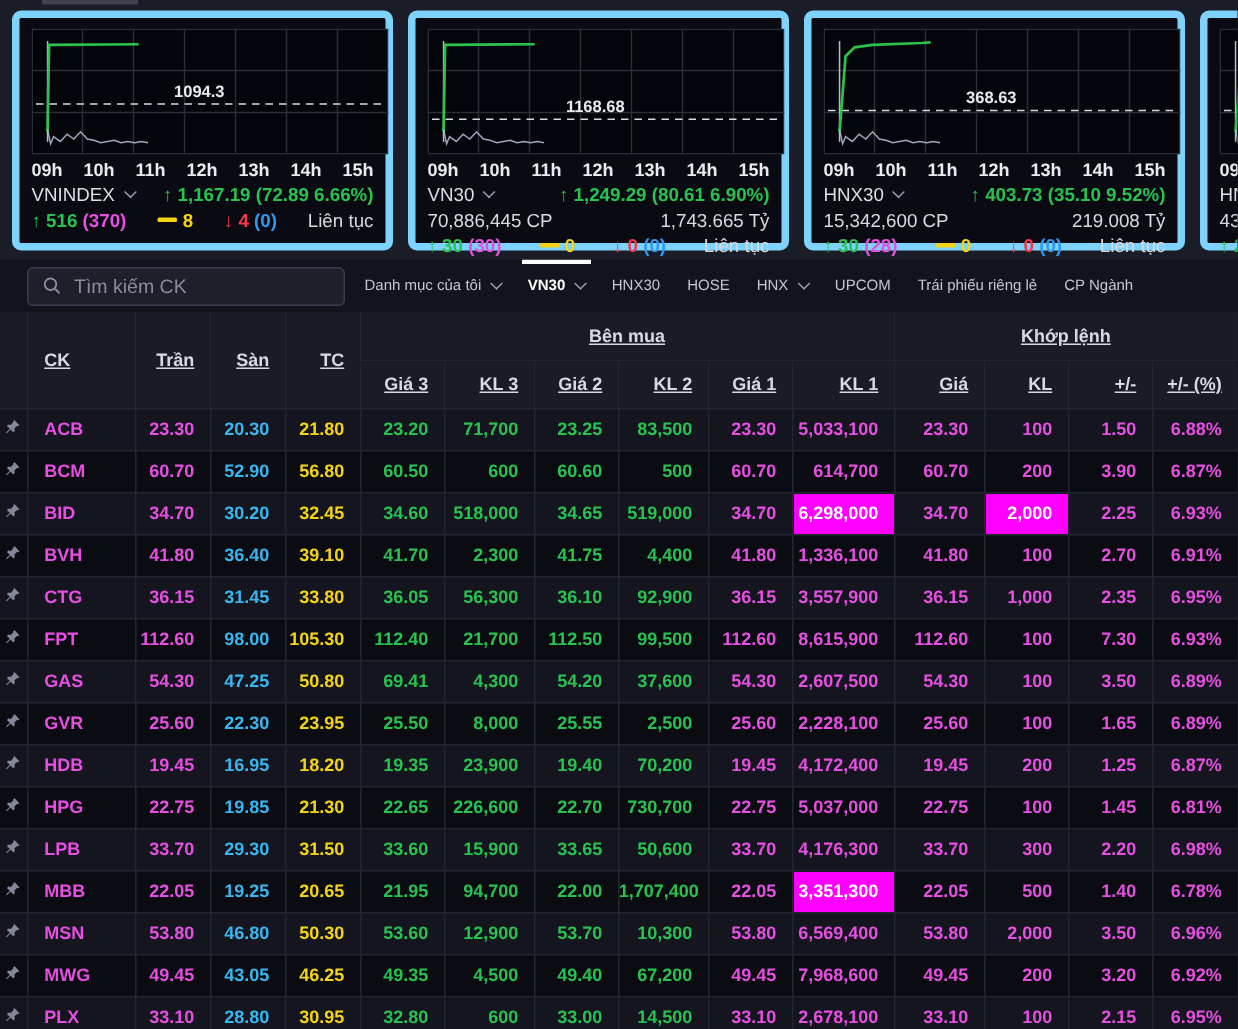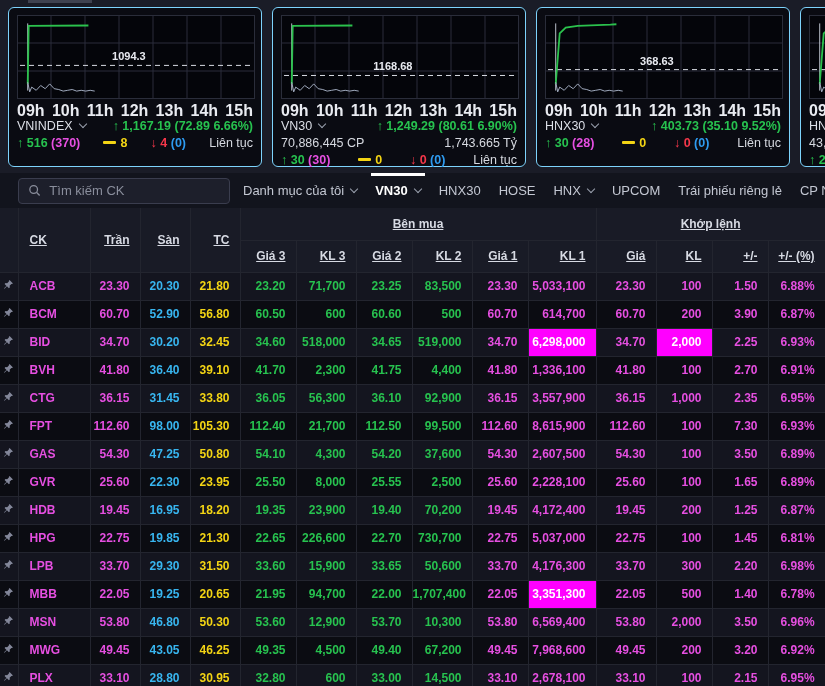--- a/index.html
+++ b/index.html
@@ -16,28 +16,28 @@
   .charts-row {
     display: flex; gap: 10px;
     padding: 7px 0 6px 8px;
     background: #1a1c27;
     height: 173px;
     width: 1070px;
   }
   .panel {
     width: 254px; flex: 0 0 254px;
     background: #0a0b12;
-    border: 1px solid #7dd3fc;
+    border: 5px solid #7dd3fc;
     border-radius: 6px;
     padding: 7px 8px 4px 8px;
   }
   .chart-box { width: 238px; height: 84px; }
   .times {
     display: flex; justify-content: space-between;
-    font-size: 16px; font-weight: 700; color: #e9ebf1;
+    font-size: 12px; font-weight: 700; color: #e9ebf1;
     margin-top: 3px; height: 15px;
   }
   .iline { display: flex; justify-content: space-between; align-items: center;
     font-size: 12.5px; height: 17px; white-space: nowrap; }
   .iname { color: #dcdfe7; display: inline-flex; align-items: center; cursor: pointer; }
   .ichg { color: #27c24f; font-weight: 700; }
   .l2 { color: #d6d9e0; }
   .l3 { font-weight: 700; }
   .adv { color: #27c24f; }
   .ceilc { color: #e64fe1; }
@@ -65,21 +65,21 @@
   }
   .search input {
     background: transparent; border: none; outline: none;
     color: #ffffff; font-size: 13px; width: 100%;
     font-family: "Liberation Sans", sans-serif;
   }
   .search input::placeholder { color: #8a8e9c; }
   .tabs { display: flex; align-items: stretch; gap: 18px; margin-left: 13px; flex: 1; overflow: hidden; }
   .tab {
     display: flex; align-items: center; height: 35px;
-    font-size: 13px; color: #c3c7d2; cursor: pointer; position: relative;
+    font-size: 10px; color: #c3c7d2; cursor: pointer; position: relative;
   }
   .tab.active { color: #ffffff; font-weight: 700; }
   .tab.active::before { content: ""; position: absolute; top: 0; left: -4px; right: -4px; height: 3px; background: #ffffff; }
 
   
   table { width: 825px; border-collapse: collapse; table-layout: fixed; }
   th, td { border-right: 1px solid #23252f; border-bottom: 1px solid #23252f; overflow: hidden; }
   thead th { background: #191b26; color: #d7dae3; font-size: 12px; font-weight: 700; text-decoration: underline; }
   thead tr.h1 th { height: 32px; }
   thead tr.h2 th { height: 32px; }
@@ -205,20 +205,24 @@
         <span>10h</span>
         <span>11h</span>
         <span>12h</span>
         <span>13h</span>
         <span>14h</span>
         <span>15h</span>
       </div>
       <div class="iline l1">
         <span class="iname">HNX30<span class="chev"></span></span>
         <span class="ichg">↑ 403.73 (35.10 9.52%)</span>
+      </div>
+      <div class="iline l2">
+        <span>15,342,600 CP</span>
+        <span>219.008 Tỷ</span>
       </div>
       <div class="iline l3">
         <span class="adv">↑ 30 <span class="ceilc">(28)</span></span>
         <span class="unch"><span class="dash"></span>0</span>
         <span class="dec">↓ 0 <span class="floorc2">(0)</span></span>
         <span class="sess">Liên tục</span>
       </div>
     </div>
     <div class="panel">
       <div class="chart-box"><svg width="238" height="84" viewBox="0 0 238 84">
@@ -447,21 +451,21 @@
         <td class="num m-mag">6.93%</td>
       </tr>
       <tr>
         <td class="pin-cell"><svg width="11" height="11" viewBox="0 0 16 16">
             <path d="M9.5 1.5l5 5-1.6.9-.7-.2-2.6 2.6.4 2.3-1.4 1.4-2.8-2.8-3.6 3.6-.7-.7 3.6-3.6-2.8-2.8 1.4-1.4 2.3.4 2.6-2.6-.2-.7z" fill="#83879a"></path>
           </svg></td>
         <td class="ck-cell">GAS</td>
         <td class="num m-ceil">54.30</td>
         <td class="num m-floor">47.25</td>
         <td class="num m-ref">50.80</td>
-        <td class="num m-green">54.10</td>
+        <td class="num m-green">69.41</td>
         <td class="num m-green">4,300</td>
         <td class="num m-green">54.20</td>
         <td class="num m-green">37,600</td>
         <td class="num m-mag">54.30</td>
         <td class="num m-mag">2,607,500</td>
         <td class="num m-mag">54.30</td>
         <td class="num m-mag">100</td>
         <td class="num m-mag">3.50</td>
         <td class="num m-mag">6.89%</td>
       </tr>

